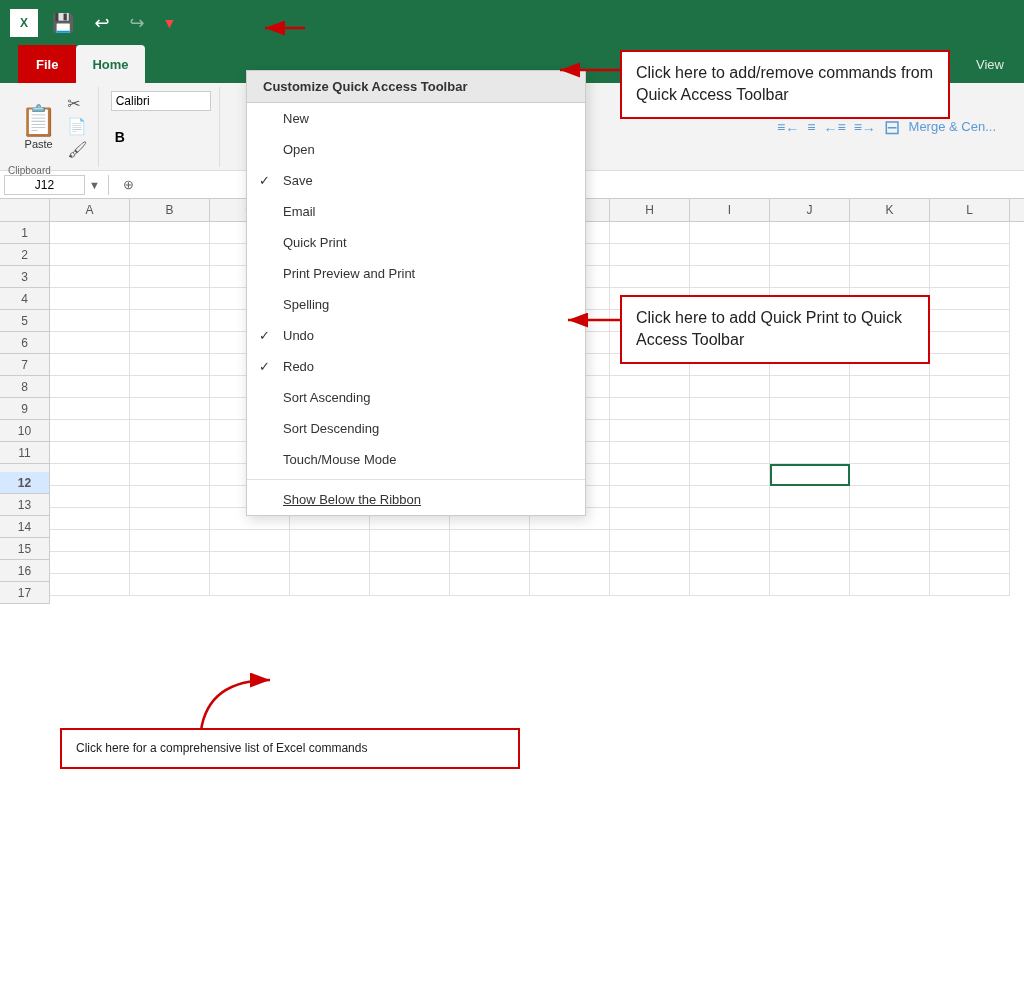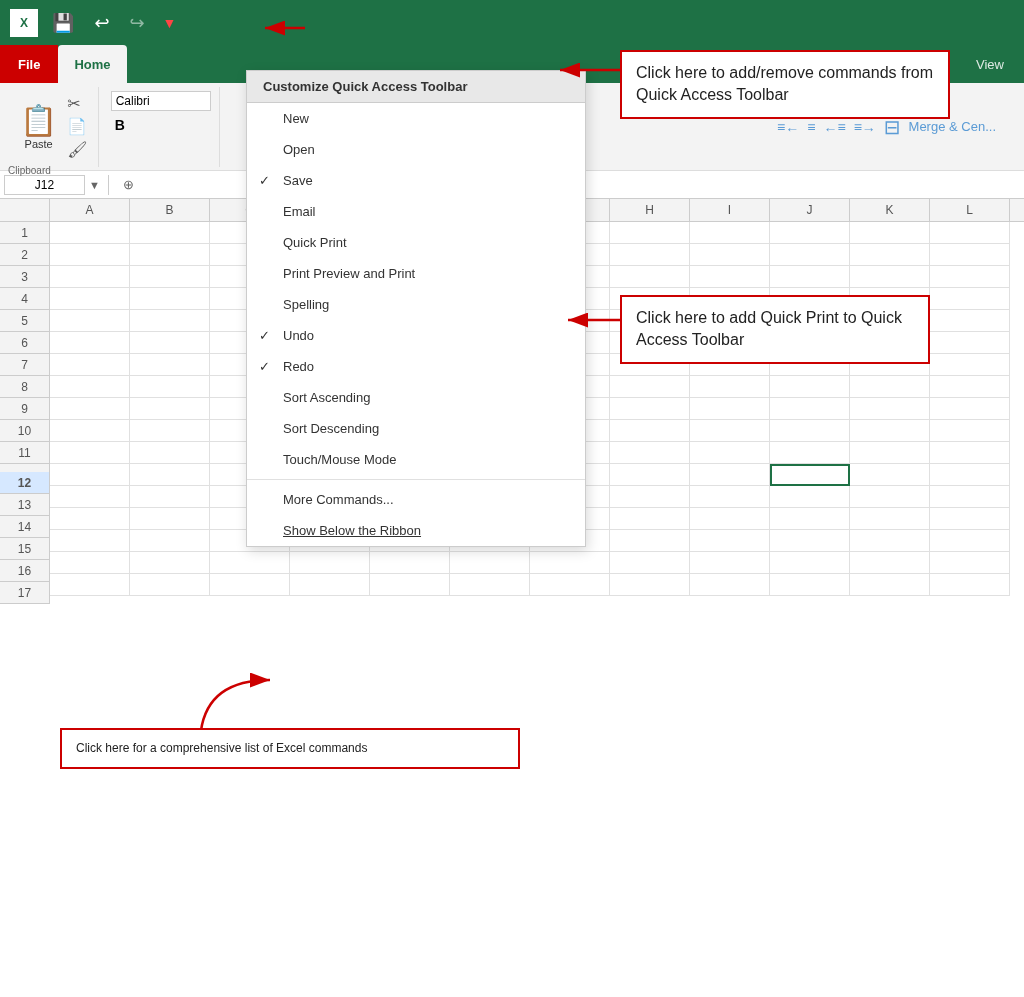--- a/index.html
+++ b/index.html
@@ -67,20 +67,21 @@
       color: #1e7145;
       font-weight: 600;
       border-radius: 4px 4px 0 0;
     }
     .ribbon-tab:first-child {
       background: #cc0000;
       color: white;
       font-weight: bold;
       height: 100%;
       align-items: center;
+      margin-left: 18px;
     }
     .ribbon-content {
       background: #f3f3f3;
       height: 88px;
       display: flex;
       align-items: center;
       padding: 4px 8px;
       gap: 4px;
       border-bottom: 1px solid #ddd;
     }
@@ -118,21 +119,21 @@
       padding: 1px 2px;
     }
 
     
     .font-group {
       display: flex;
       flex-direction: column;
       height: 80px;
       padding: 4px 8px;
       border-right: 1px solid #ddd;
-      gap: 4px;
+      gap: 16px;
     }
     .font-top {
       display: flex;
       align-items: center;
       gap: 4px;
     }
     .font-name-box {
       border: 1px solid #ccc;
       padding: 2px 4px;
       font-size: 12px;
@@ -719,23 +720,20 @@
   <div class="dropdown-item">
     <span>Sort Ascending</span>
   </div>
   <div class="dropdown-item">
     <span>Sort Descending</span>
   </div>
   <div class="dropdown-item">
     <span>Touch/Mouse Mode</span>
   </div>
   <div class="dropdown-separator"></div>
-  <div class="dropdown-item">
-    <span>More Commands...</span>
-  </div>
   <div class="dropdown-item underlined">
     <span>Show Below the Ribbon</span>
   </div>
 </div>
 
 <div class="annotation-box" style="top:50px;left:620px;width:330px;">
   <span>Click here to add/remove commands from Quick Access Toolbar</span>
 </div>
 
 <div class="annotation-box" style="top:295px;left:620px;width:310px;">

